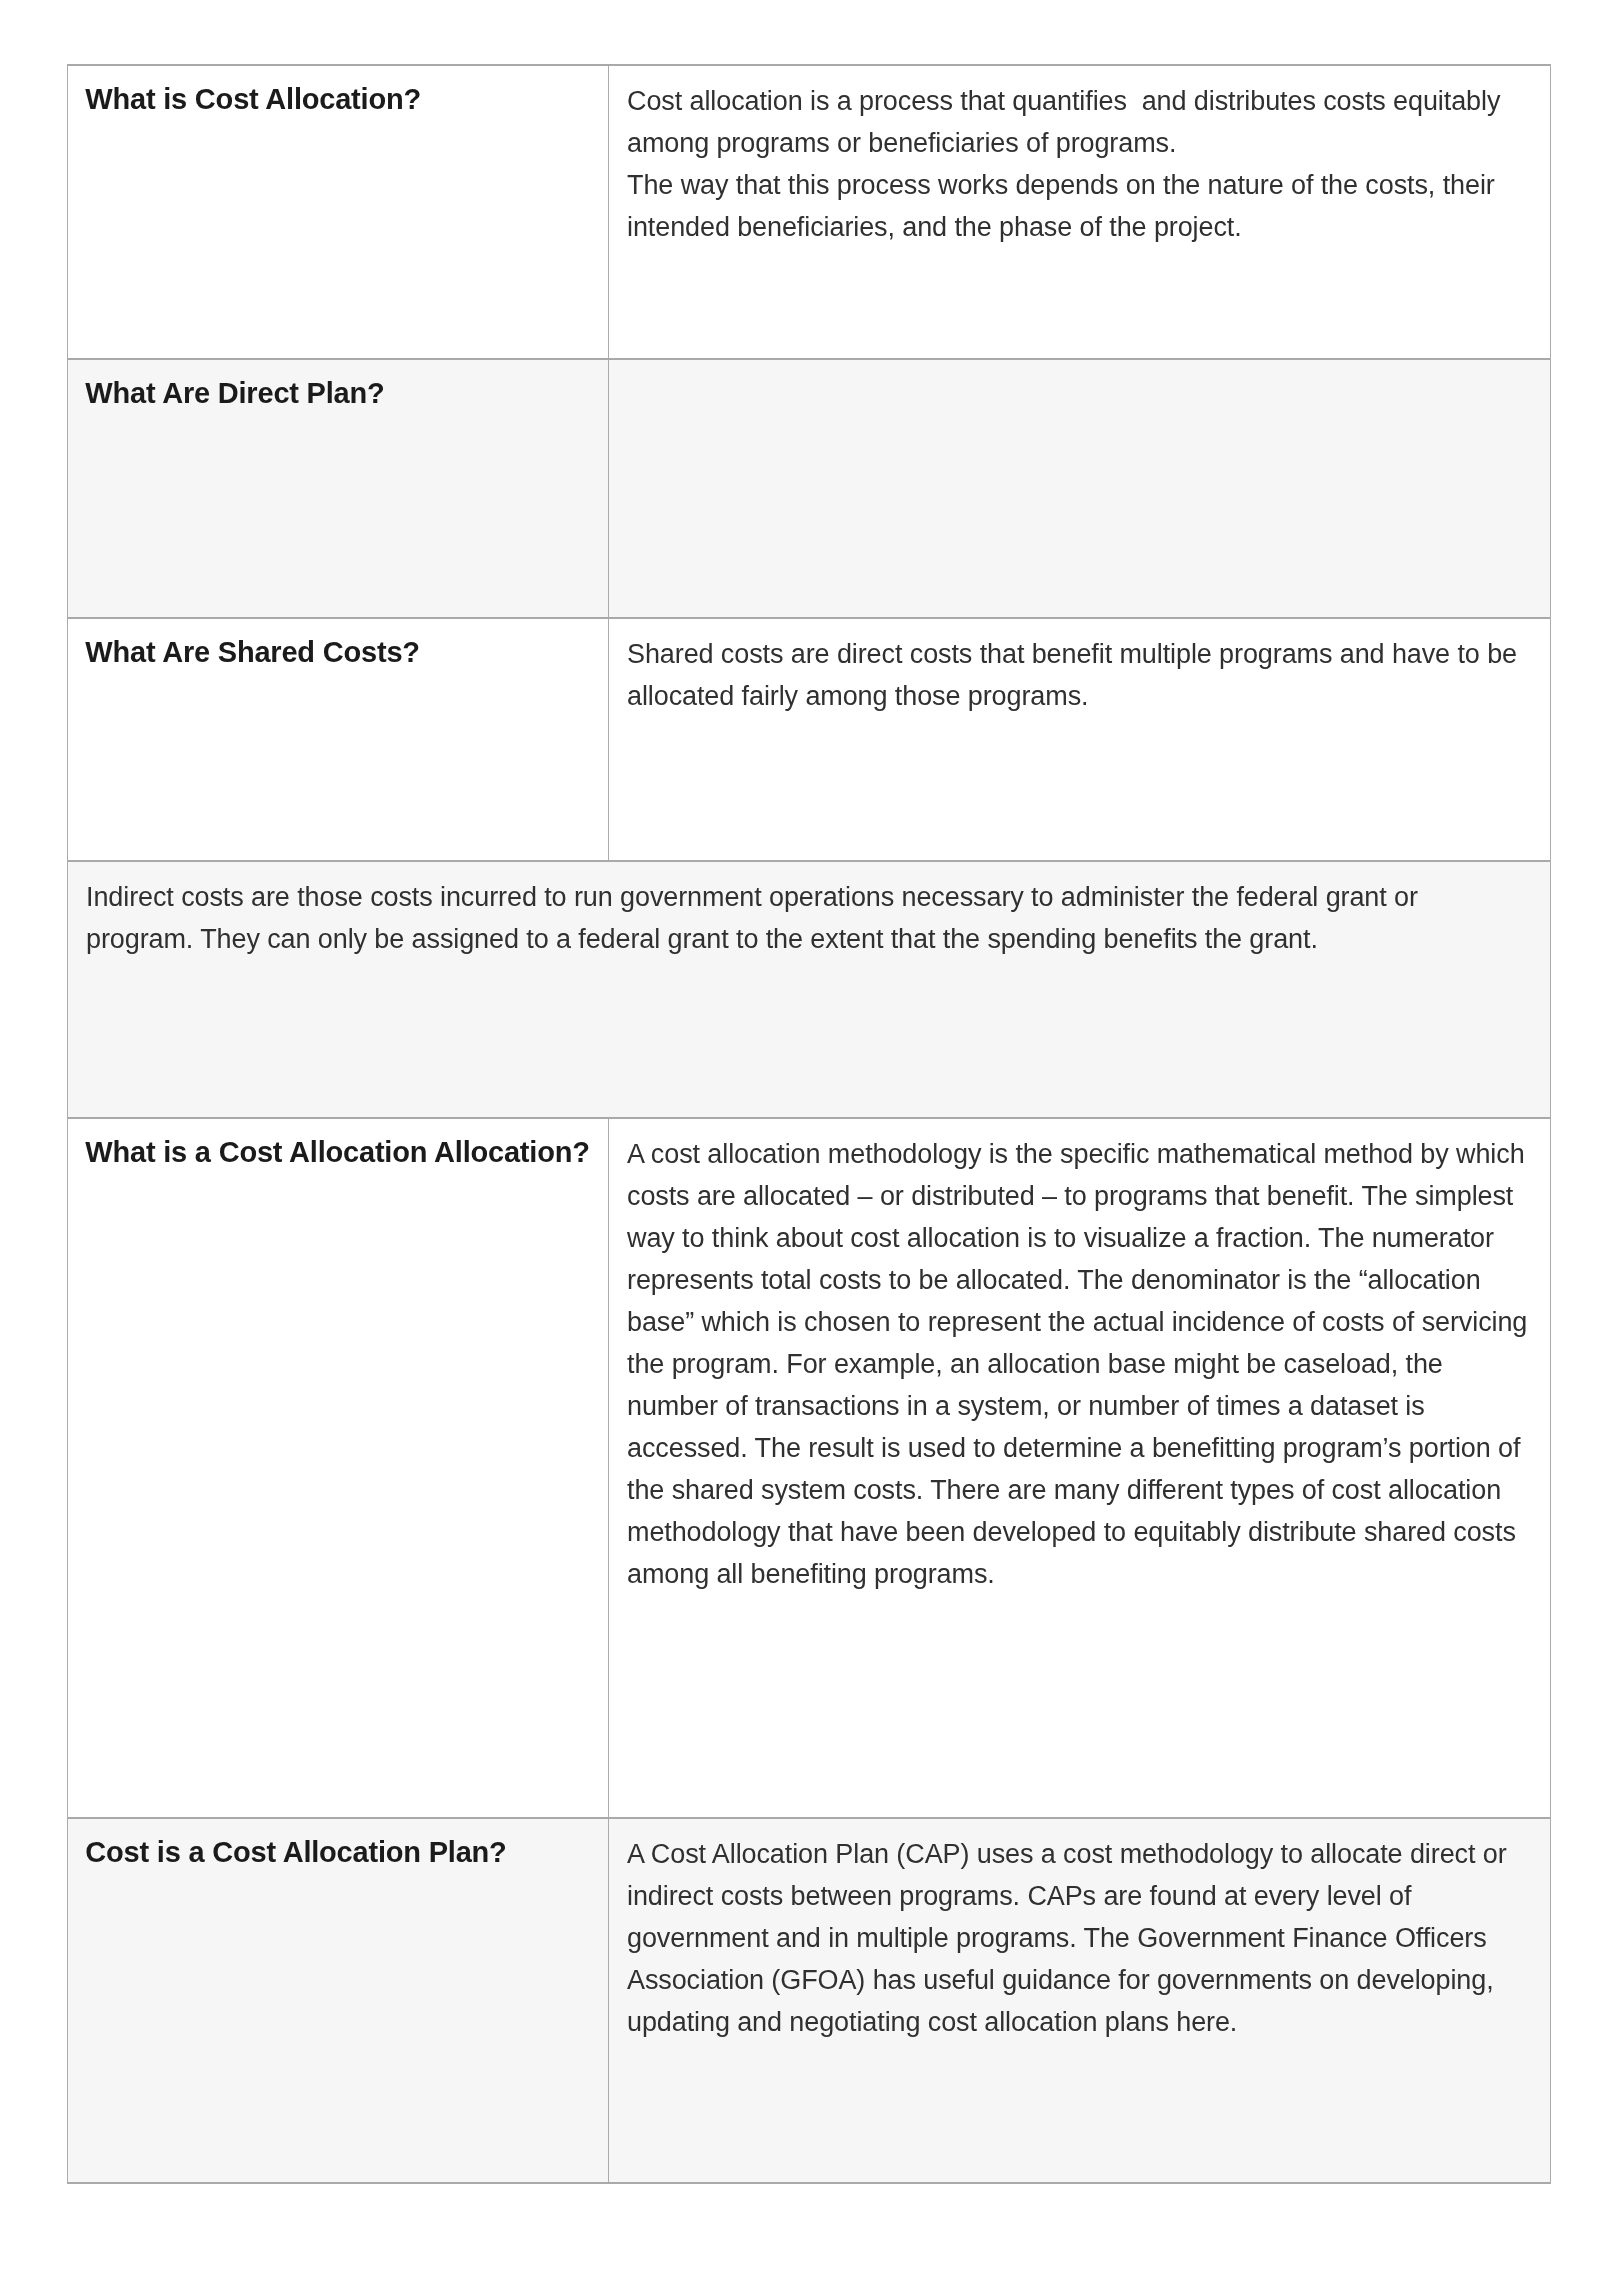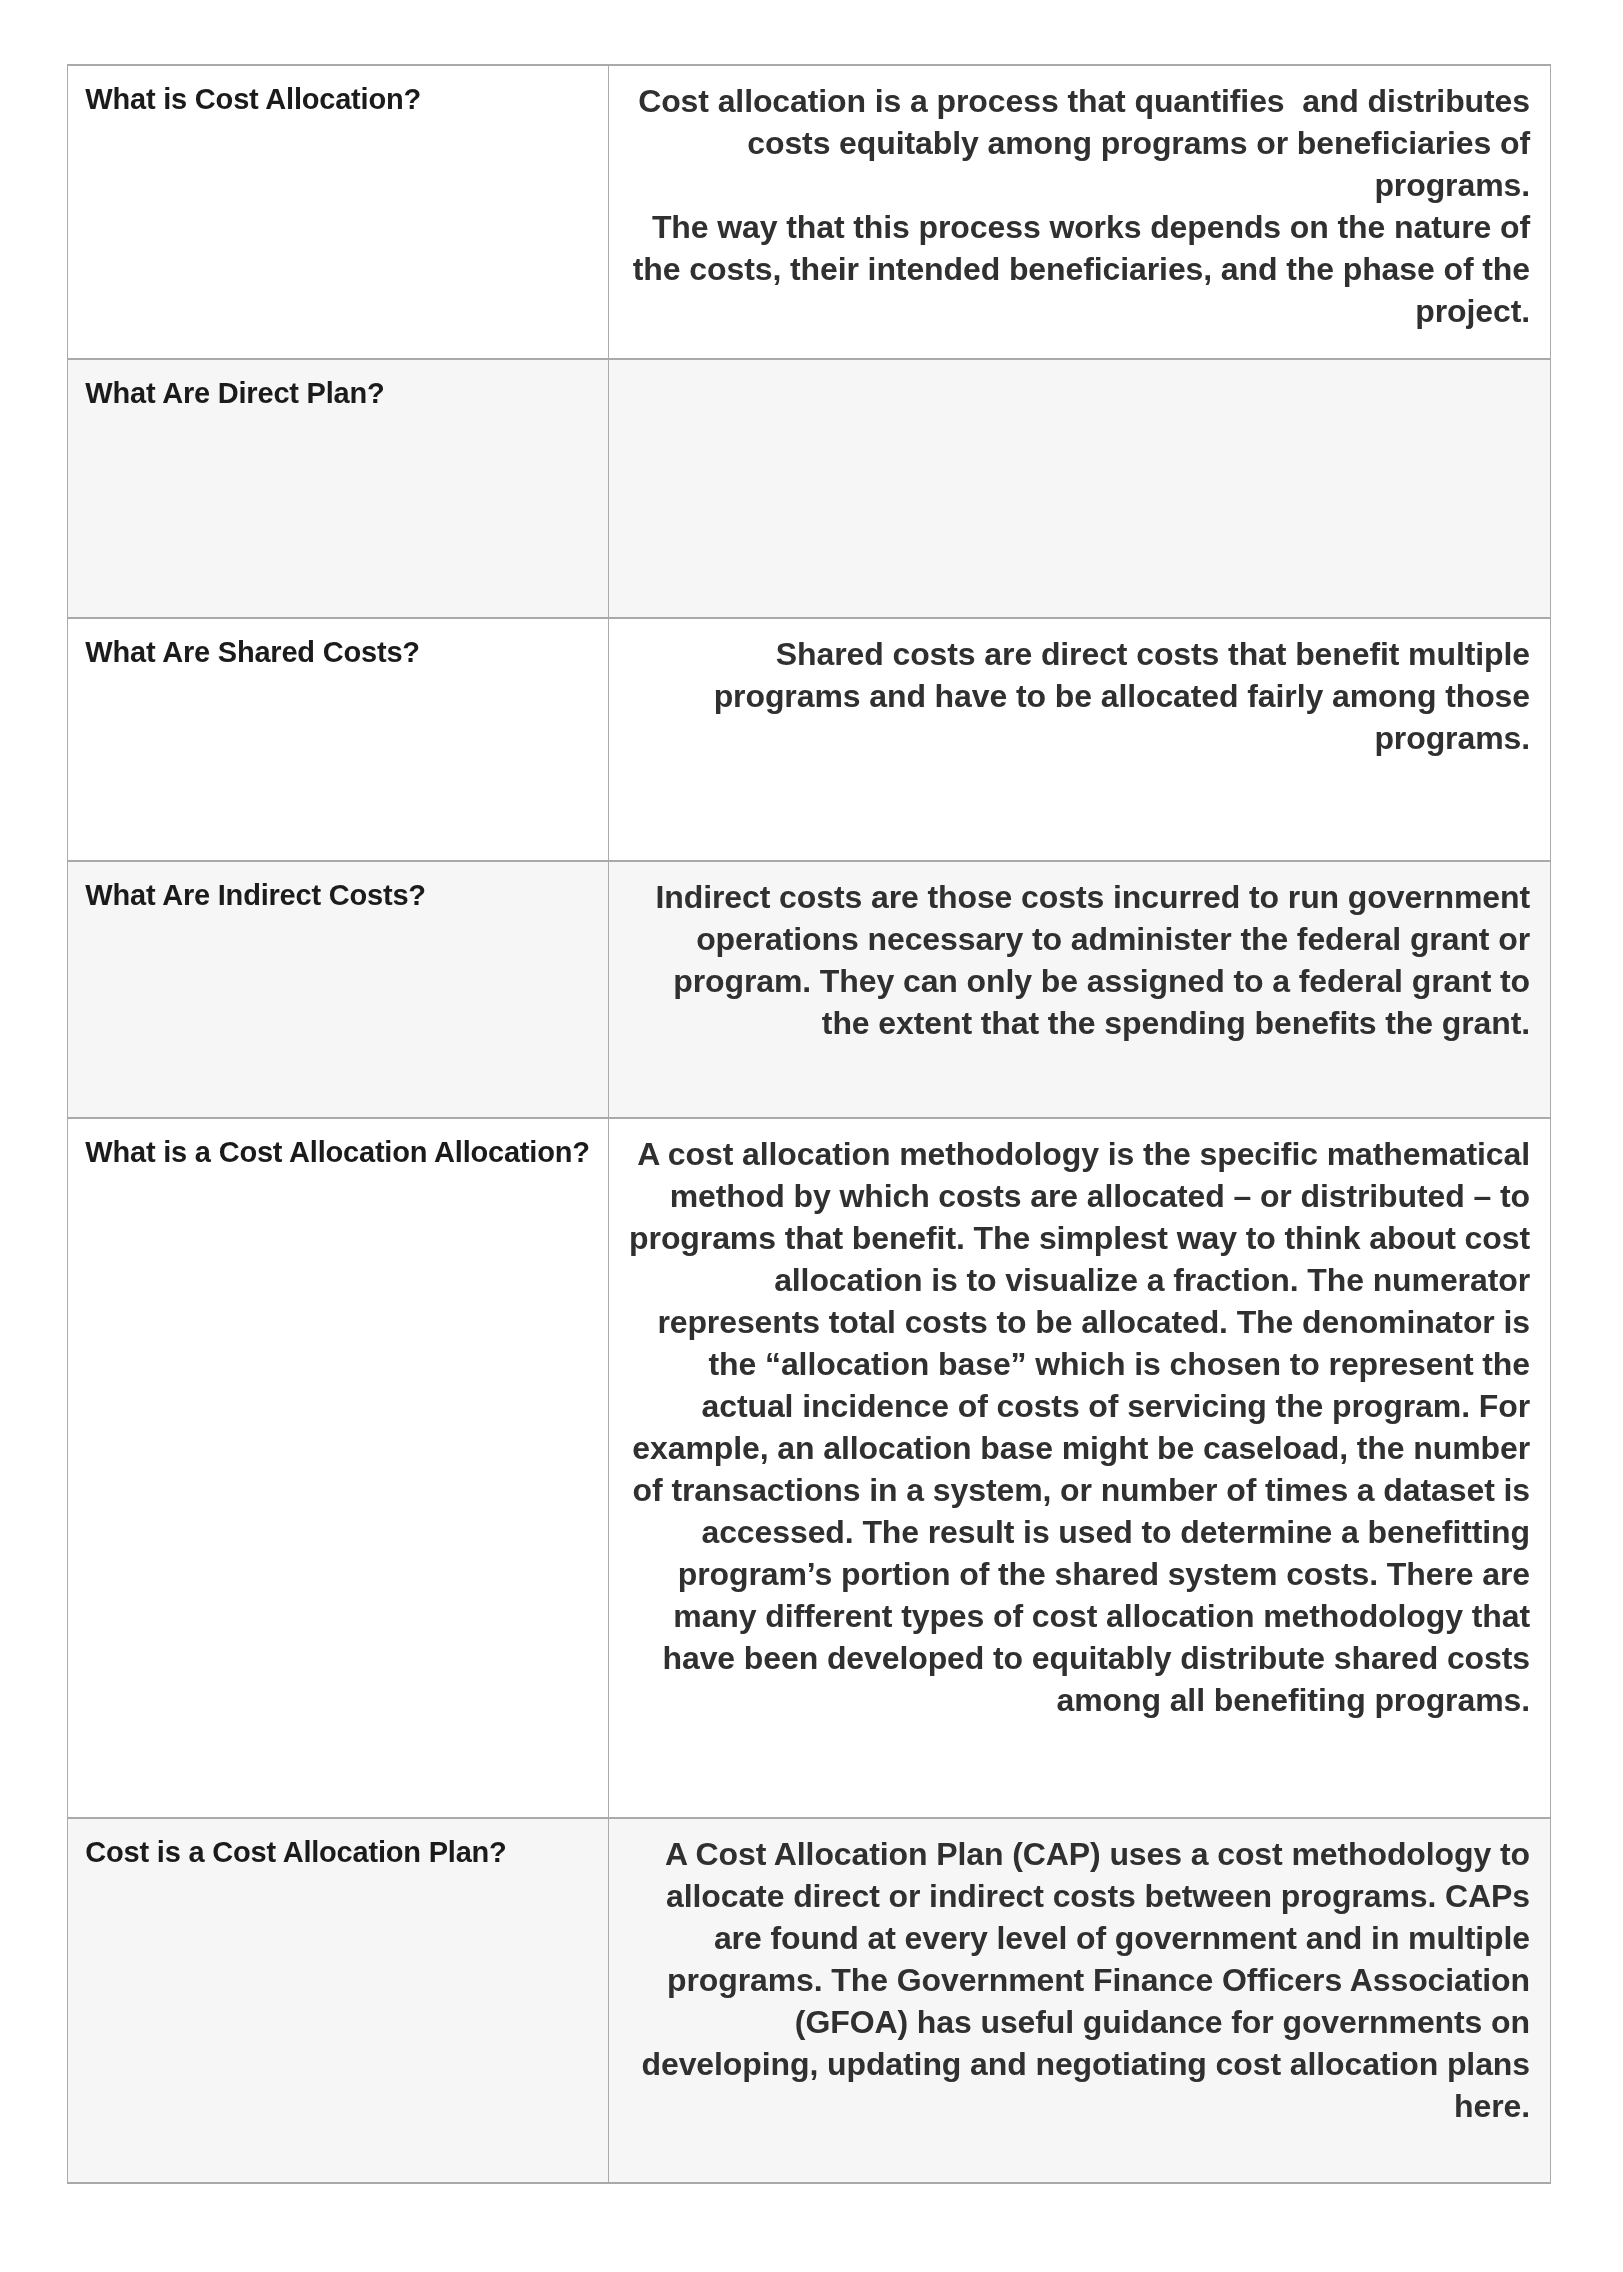--- a/index.html
+++ b/index.html
@@ -59,27 +59,26 @@
     padding: 14.4px 20px 19px 18px;
   }
   .q-text {
     font-size: 29px;
     line-height: 38px;
     font-weight: 700;
     color: #1b1b1b;
     letter-spacing: -0.2px;
   }
   .a-text {
-    font-size: 32px;
+    font-size: 27px;
     line-height: 42px;
-    font-weight: 700;
+    font-weight: 400;
     color: #303030;
     letter-spacing: -0.1px;
     white-space: pre-wrap;
-    text-align: right;
   }
 </style>
 </head>
 <body>
 
 <div class="page">
   <div class="faq-table">
 
     <div class="frow r1">
       <div class="q-cell">
@@ -100,23 +99,20 @@
     <div class="frow r3">
       <div class="q-cell">
         <div class="q-text">What Are Shared Costs?</div>
       </div>
       <div class="a-cell">
         <div class="a-text">Shared costs are direct costs that benefit multiple programs and have to be allocated fairly among those programs.</div>
       </div>
     </div>
 
     <div class="frow r4">
-      <div class="q-cell">
-        <div class="q-text">What Are Indirect Costs?</div>
-      </div>
       <div class="a-cell">
         <div class="a-text">Indirect costs are those costs incurred to run government operations necessary to administer the federal grant or program. They can only be assigned to a federal grant to the extent that the spending benefits the grant.</div>
       </div>
     </div>
 
     <div class="frow r5">
       <div class="q-cell">
         <div class="q-text">What is a Cost Allocation Allocation?</div>
       </div>
       <div class="a-cell">

